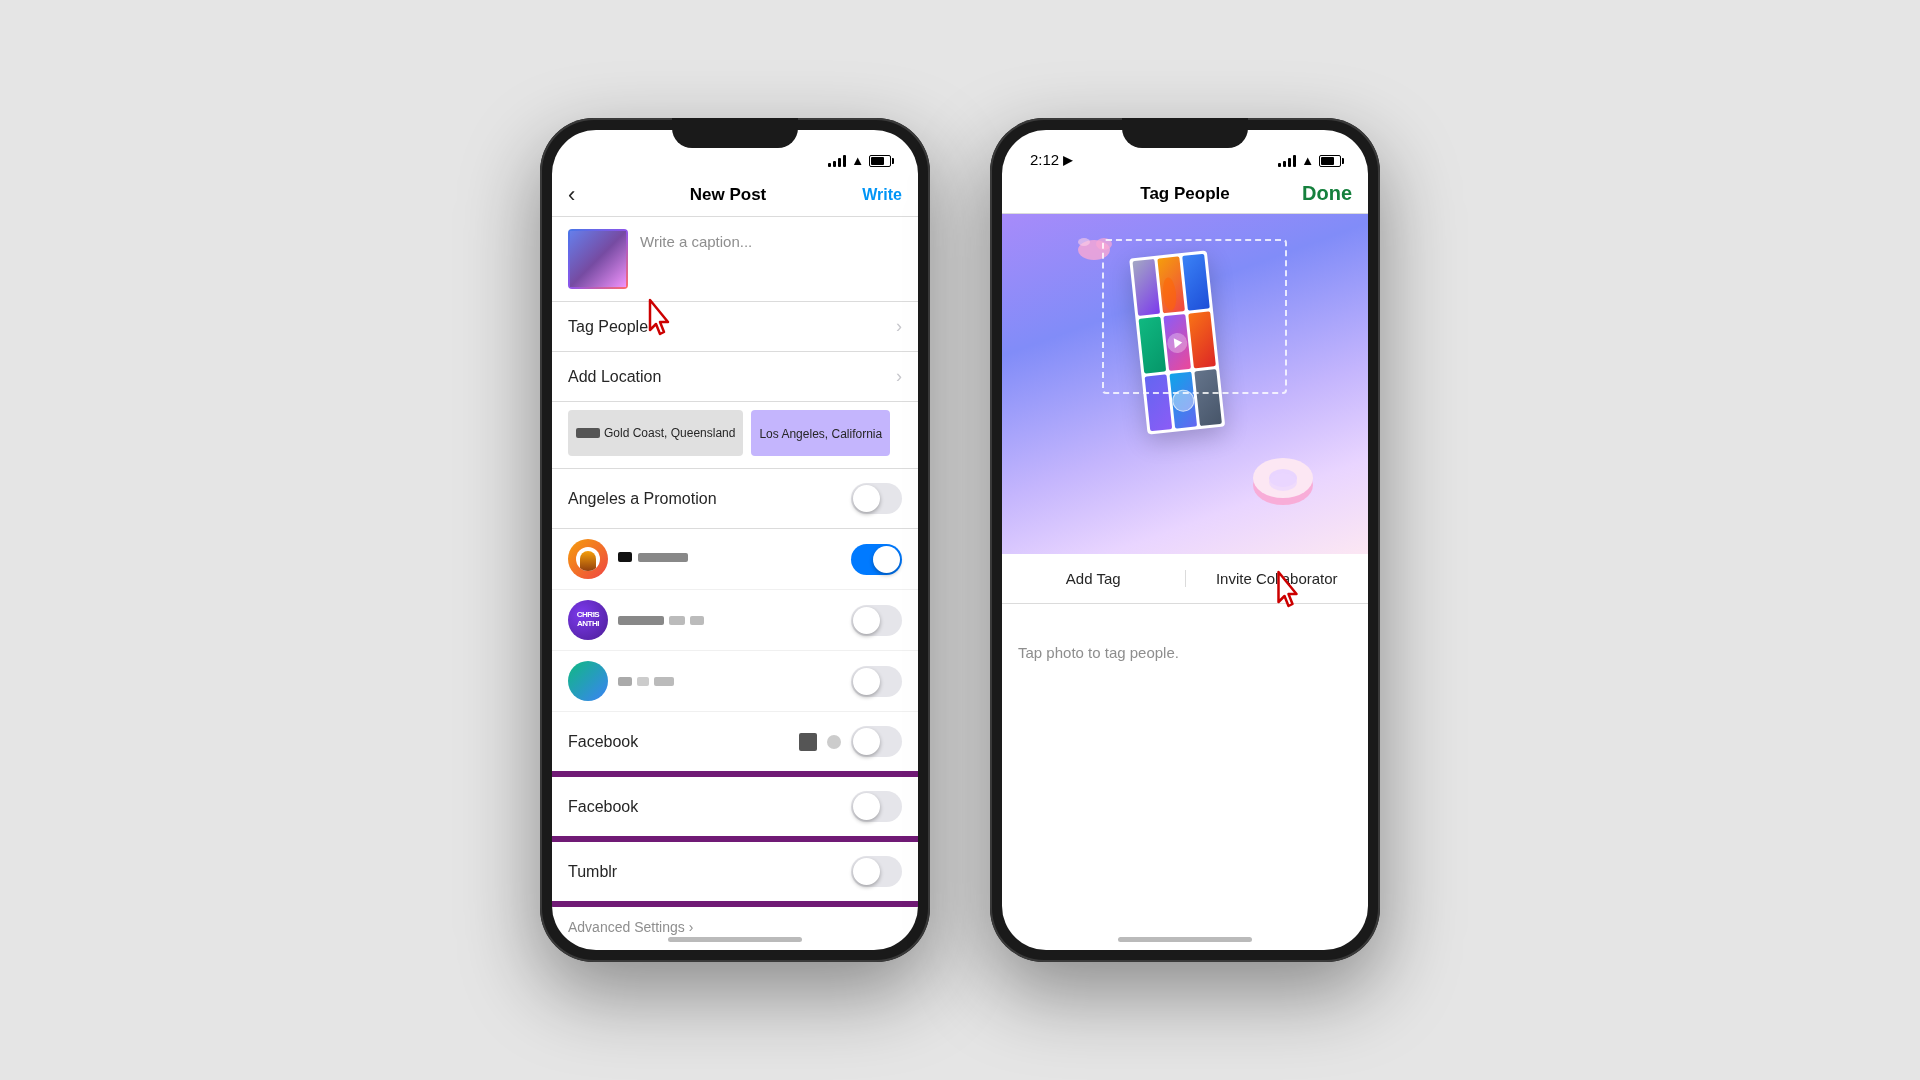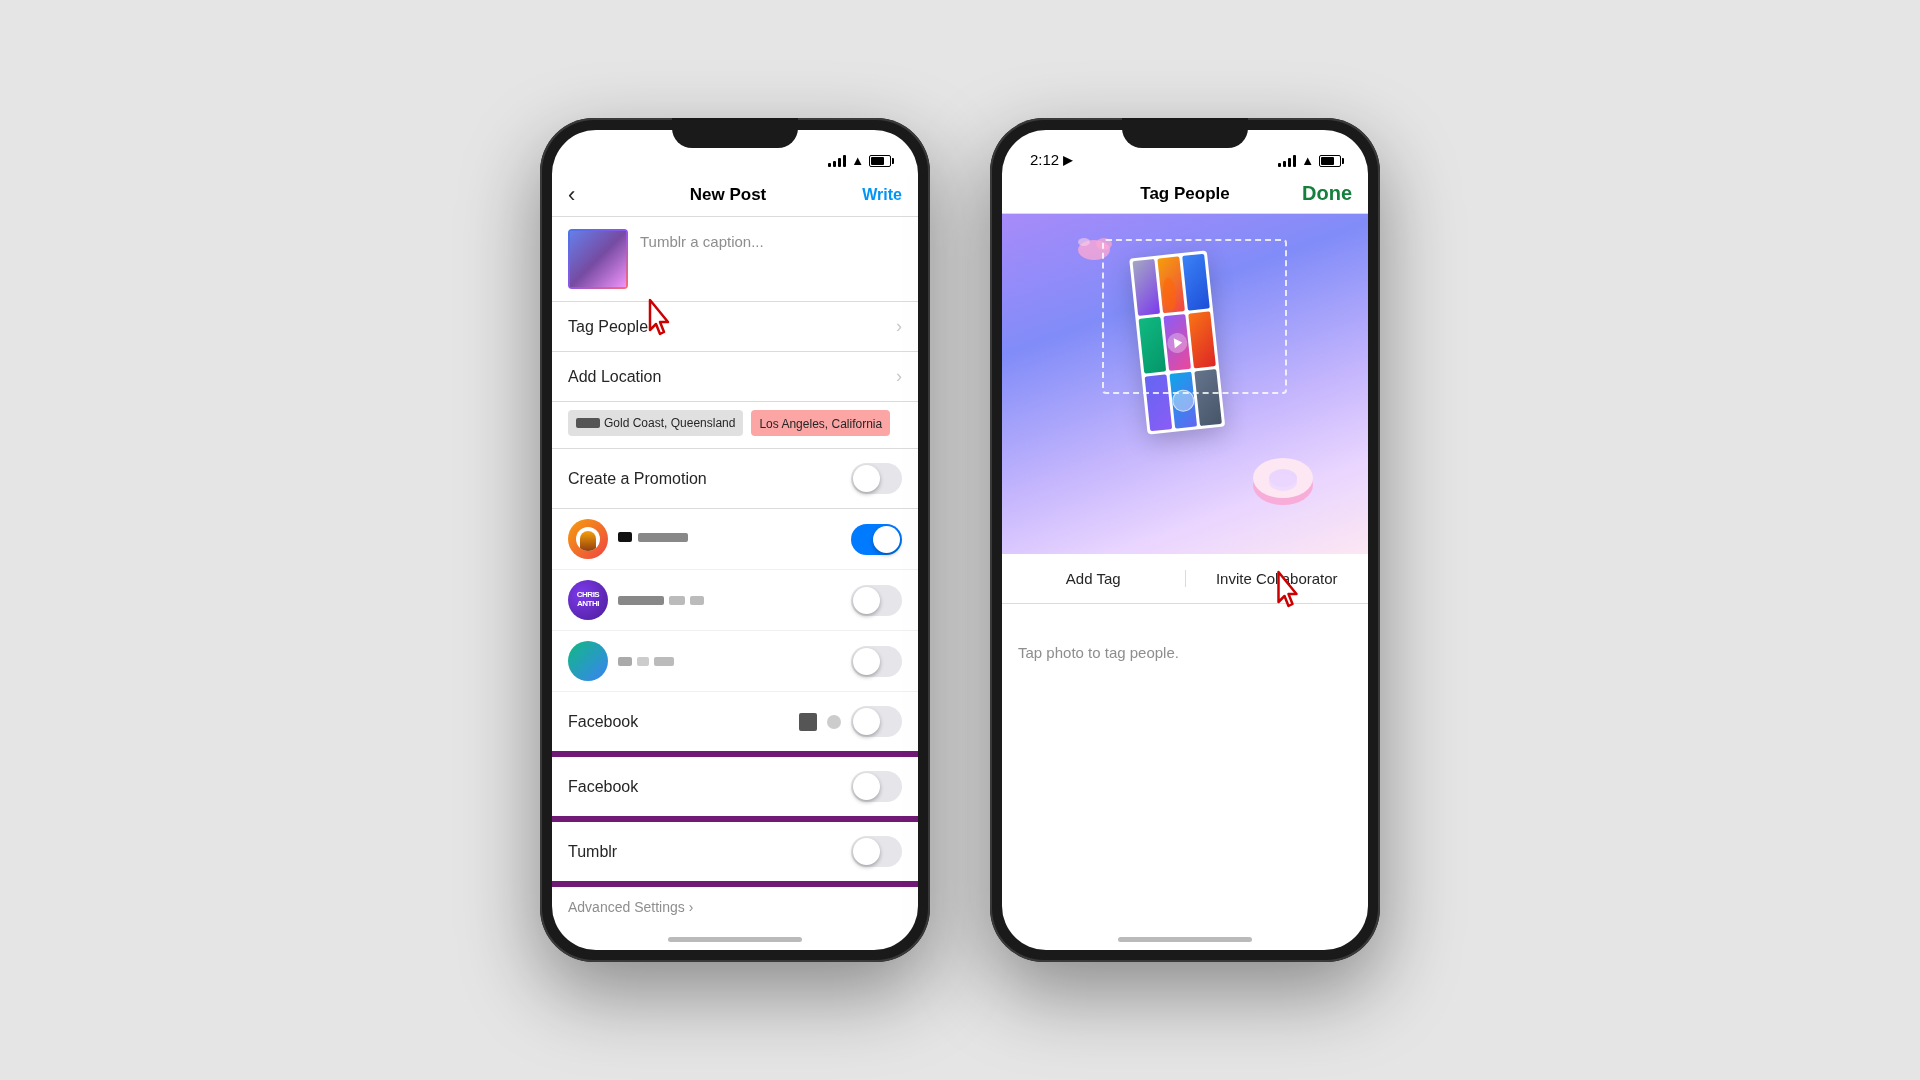--- a/index.html
+++ b/index.html
@@ -380,21 +380,21 @@
       </div>
 
       <div class="screen-content">
 
         <div class="caption-row">
           <div class="post-thumbnail">
             <div class="post-thumbnail-inner">
               <div style="width:100%;height:100%;background:linear-gradient(135deg,#667eea,#764ba2,#f093fb);"></div>
             </div>
           </div>
-          <div class="caption-input">Tumblr a caption...</div>
+          <div class="caption-input">Write a caption...</div>
         </div>
 
         <div class="menu-row" style="position:relative;">
           <span class="menu-label">Tag People</span>
           <span class="menu-chevron">›</span>
 
           <div style="position:absolute;left:80px;top:-10px;z-index:20;">
             <svg width="55" height="55" viewBox="0 0 55 55">
               <path d="M18 8 L18 38 L24 32 L28 42 L32 40 L28 30 L36 30 Z" fill="white" stroke="#cc0000" stroke-width="2.5" stroke-linejoin="round"></path>
             </svg>
@@ -404,27 +404,27 @@
         <div class="menu-row">
           <span class="menu-label">Add Location</span>
           <span class="menu-chevron">›</span>
         </div>
 
         <div class="location-tags">
           <div style="display:flex;gap:4px;align-items:center;background:#e0e0e0;border-radius:4px;padding:4px 8px;">
             <div style="width:24px;height:10px;background:#555;border-radius:2px;"></div>
             <span style="font-size:12px;color:#262626;">Gold Coast, Queensland</span>
           </div>
-          <div style="background:#fca5a5;border-radius:4px;padding:4px 8px;">
+          <div style="background:#c4b5fd;border-radius:4px;padding:14px 8px;">
             <span style="font-size:12px;color:#262626;">Los Angeles, California</span>
           </div>
         </div>
 
         <div class="menu-row">
-          <span class="menu-label">Create a Promotion</span>
+          <span class="menu-label">Angeles a Promotion</span>
           <div class="toggle toggle-off">
             <div class="toggle-knob toggle-knob-off"></div>
           </div>
         </div>
 
 
         <div class="account-row">
           <div class="account-avatar">
             <div style="width:100%;height:100%;background:linear-gradient(135deg,#f59e0b,#ef4444);display:flex;align-items:center;justify-content:center;">
               <div style="width:24px;height:24px;background:#fff;border-radius:50%;display:flex;align-items:flex-end;justify-content:center;overflow:hidden;">

